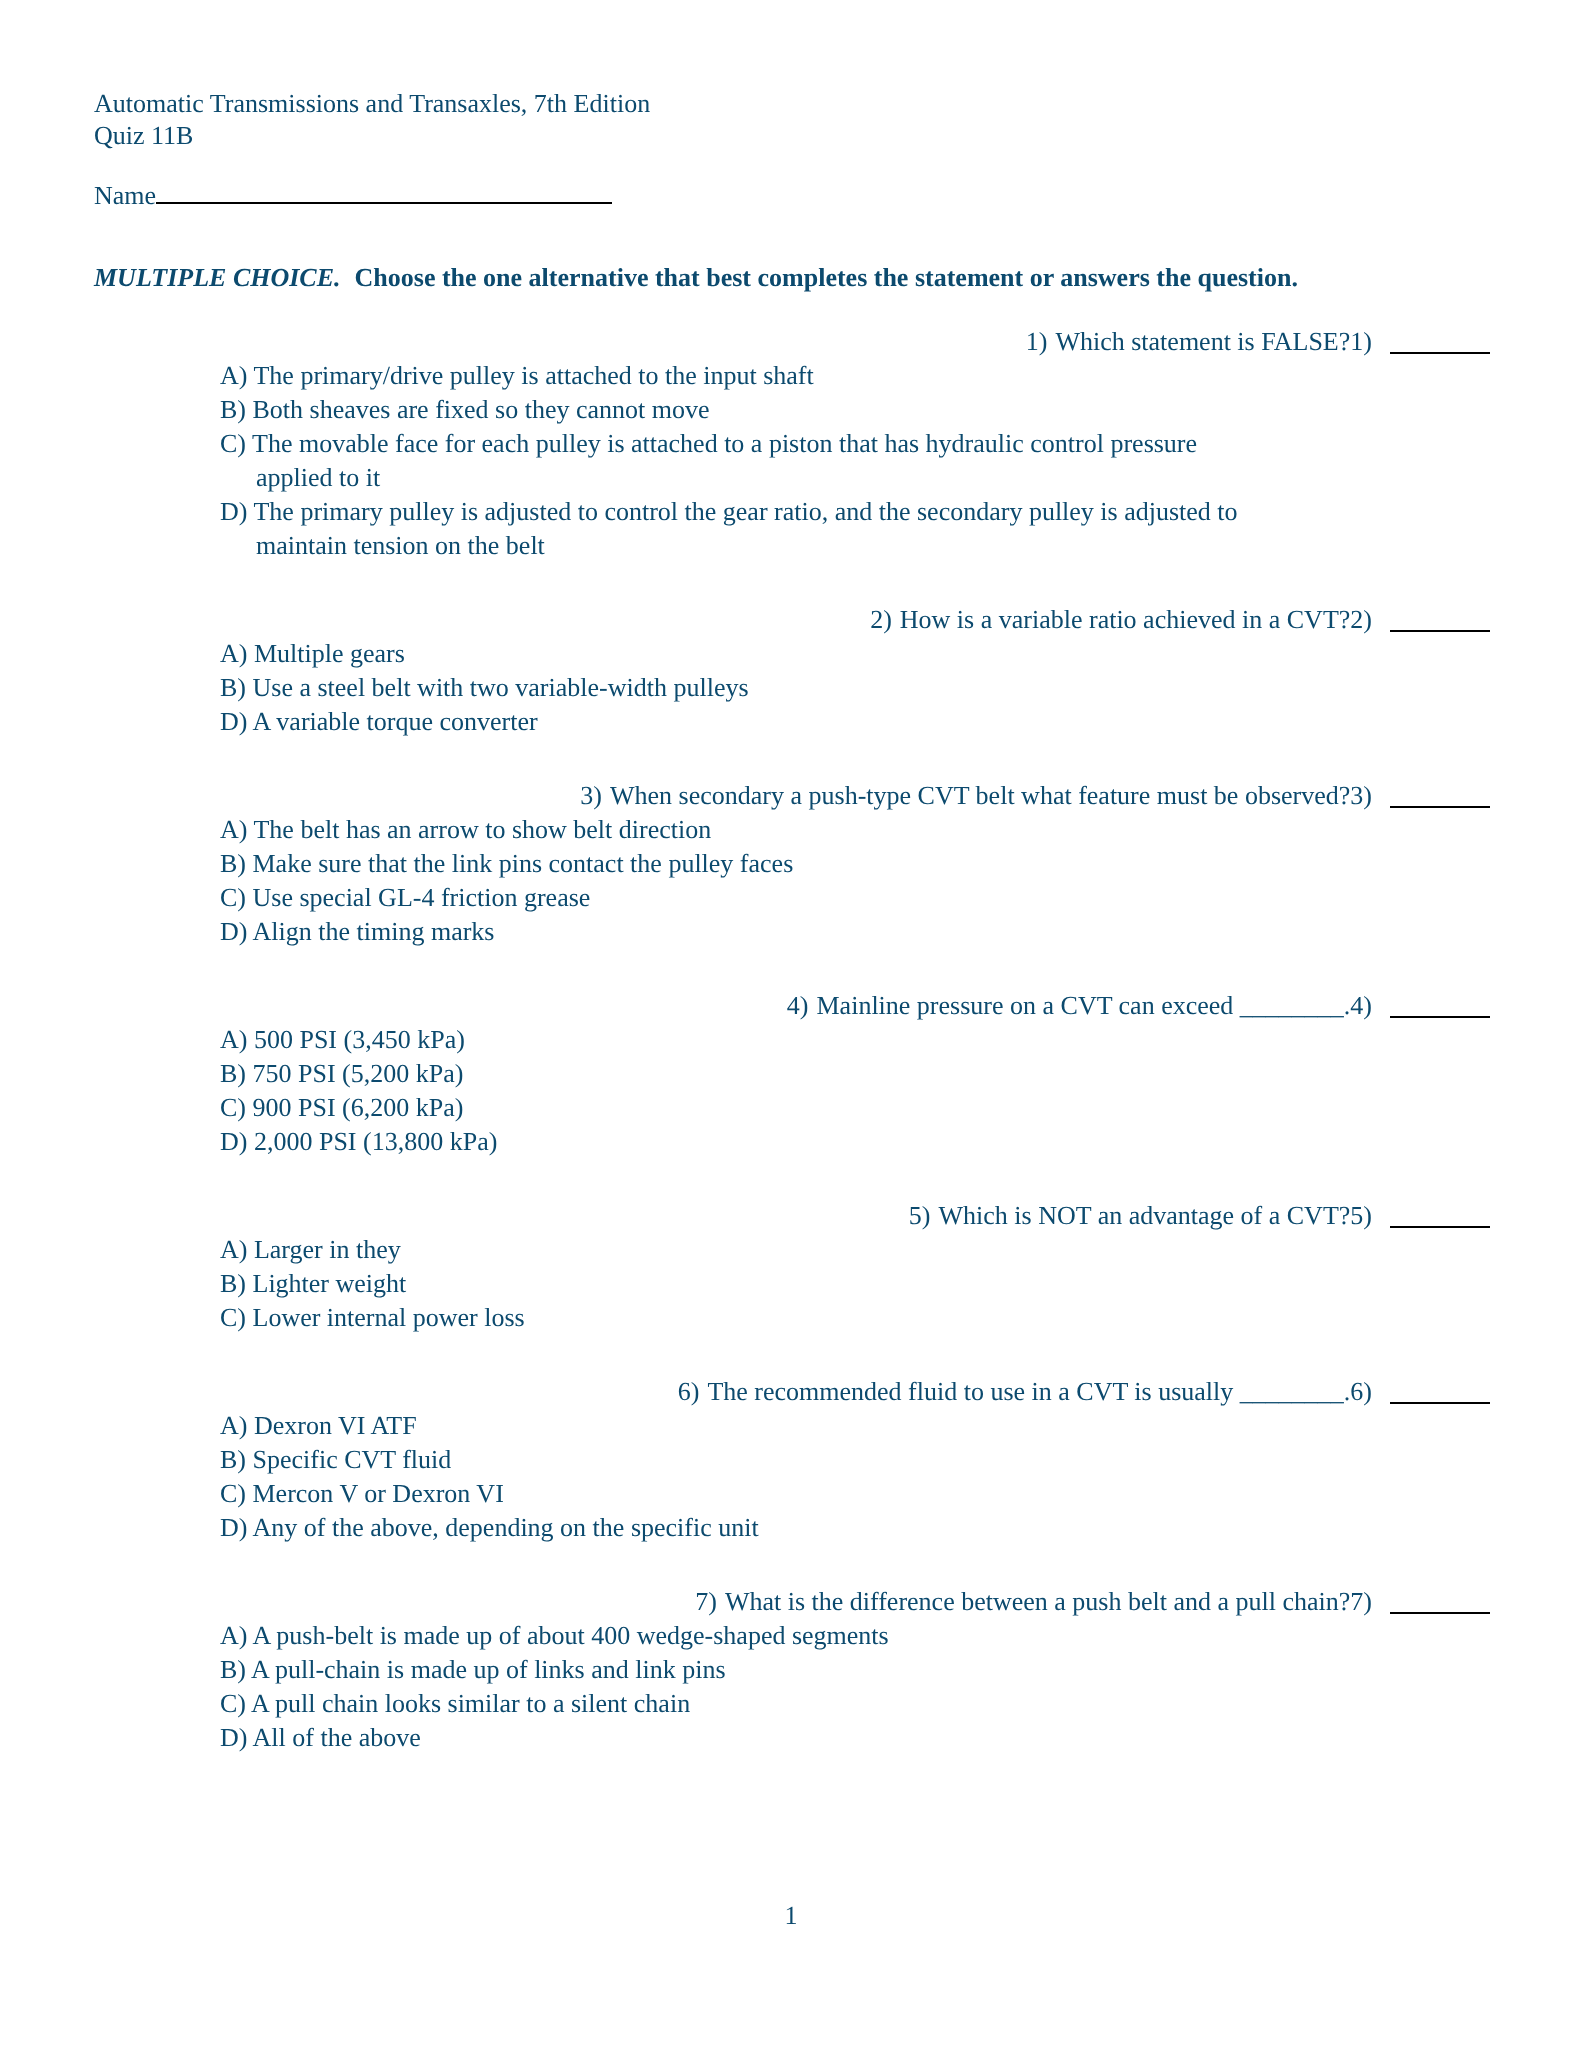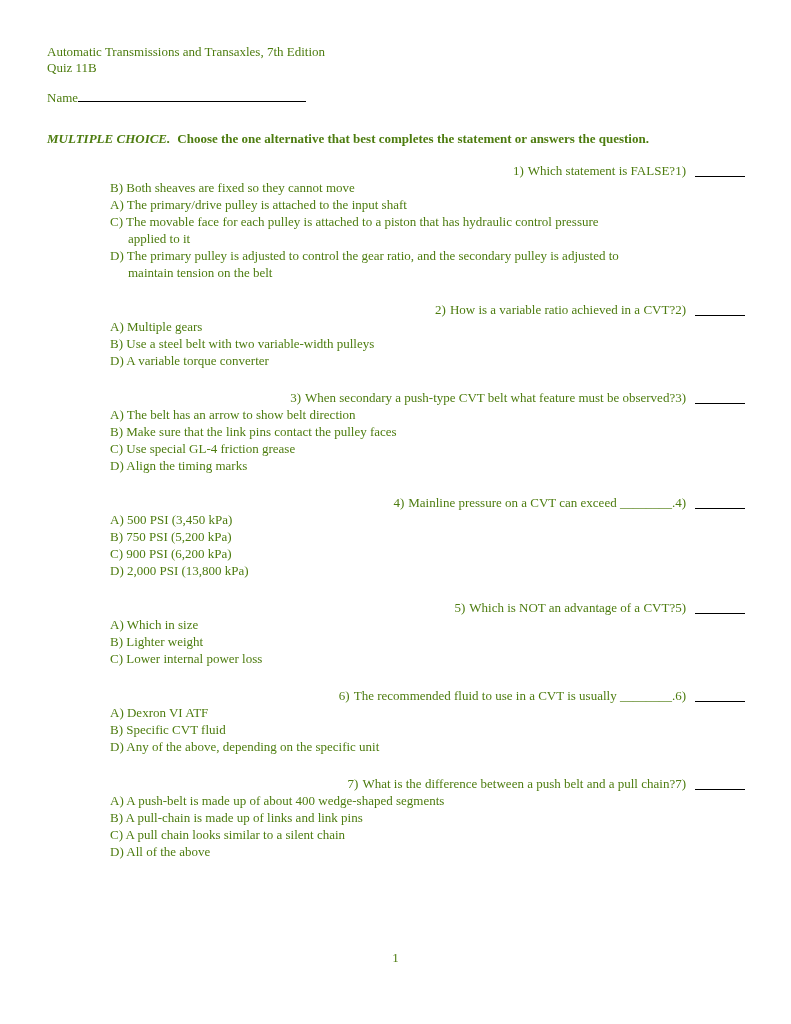--- a/index.html
+++ b/index.html
@@ -4,21 +4,21 @@
 <style>
   * { margin: 0; padding: 0; box-sizing: border-box; }
   html, body { background: #e8e8e8; }
   body { font-family: "Liberation Serif", "DejaVu Serif", serif; }
   .page {
     position: relative;
     width: 791px;
     height: 1024px;
     margin: 0 auto;
     background: #ffffff;
-    color: #4d7c0f;
+    color: #0c4a6e;
     font-size: 13px;
     padding: 44px 46px 0 47px;
     overflow: hidden;
   }
   .doc-title, .doc-subtitle { line-height: 16px; }
   .name-row { margin-top: 13px; line-height: 17px; }
   .name-underline {
     display: inline-block;
     width: 228px;
     height: 11px;
@@ -79,22 +79,22 @@
   </div>
 
   <div class="questions">
 
     <div class="question">
       <div class="q-row">
         <div class="q-main"><span class="q-num">1)</span><span>Which statement is FALSE?</span></div>
         <div class="q-answer"><span>1)</span><span class="a-blank"></span></div>
       </div>
       <div class="options">
+        <div class="option"><span>A)</span> <span>The primary/drive pulley is attached to the input shaft</span></div>
         <div class="option"><span>B)</span> <span>Both sheaves are fixed so they cannot move</span></div>
-        <div class="option"><span>A)</span> <span>The primary/drive pulley is attached to the input shaft</span></div>
         <div class="option"><span>C)</span> <span>The movable face for each pulley is attached to a piston that has hydraulic control pressure applied to it</span></div>
         <div class="option"><span>D)</span> <span>The primary pulley is adjusted to control the gear ratio, and the secondary pulley is adjusted to maintain tension on the belt</span></div>
       </div>
     </div>
 
     <div class="question">
       <div class="q-row">
         <div class="q-main"><span class="q-num">2)</span><span>How is a variable ratio achieved in a CVT?</span></div>
         <div class="q-answer"><span>2)</span><span class="a-blank"></span></div>
       </div>
@@ -130,34 +130,35 @@
         <div class="option"><span>D)</span> <span>2,000 PSI (13,800 kPa)</span></div>
       </div>
     </div>
 
     <div class="question">
       <div class="q-row">
         <div class="q-main"><span class="q-num">5)</span><span>Which is NOT an advantage of a CVT?</span></div>
         <div class="q-answer"><span>5)</span><span class="a-blank"></span></div>
       </div>
       <div class="options">
-        <div class="option"><span>A)</span> <span>Which in size</span></div>
+        <div class="option"><span>A)</span> <span>Larger in they</span></div>
         <div class="option"><span>B)</span> <span>Lighter weight</span></div>
         <div class="option"><span>C)</span> <span>Lower internal power loss</span></div>
       </div>
     </div>
 
     <div class="question">
       <div class="q-row">
         <div class="q-main"><span class="q-num">6)</span><span>The recommended fluid to use in a CVT is usually ________.</span></div>
         <div class="q-answer"><span>6)</span><span class="a-blank"></span></div>
       </div>
       <div class="options">
         <div class="option"><span>A)</span> <span>Dexron VI ATF</span></div>
         <div class="option"><span>B)</span> <span>Specific CVT fluid</span></div>
+        <div class="option"><span>C)</span> <span>Mercon V or Dexron VI</span></div>
         <div class="option"><span>D)</span> <span>Any of the above, depending on the specific unit</span></div>
       </div>
     </div>
 
     <div class="question">
       <div class="q-row">
         <div class="q-main"><span class="q-num">7)</span><span>What is the difference between a push belt and a pull chain?</span></div>
         <div class="q-answer"><span>7)</span><span class="a-blank"></span></div>
       </div>
       <div class="options">

